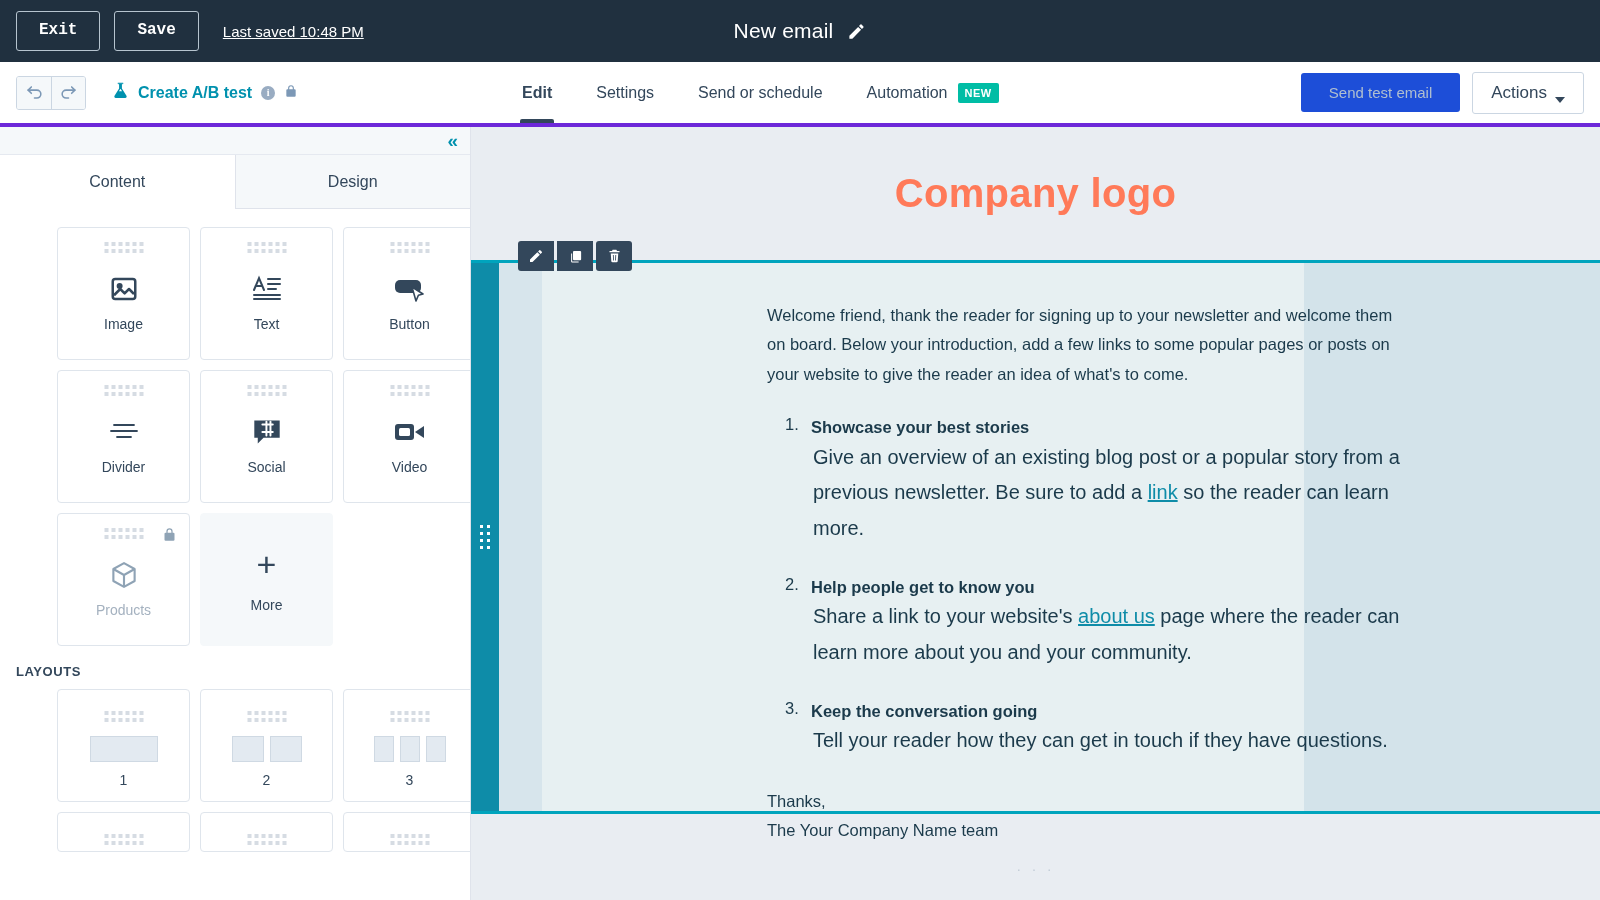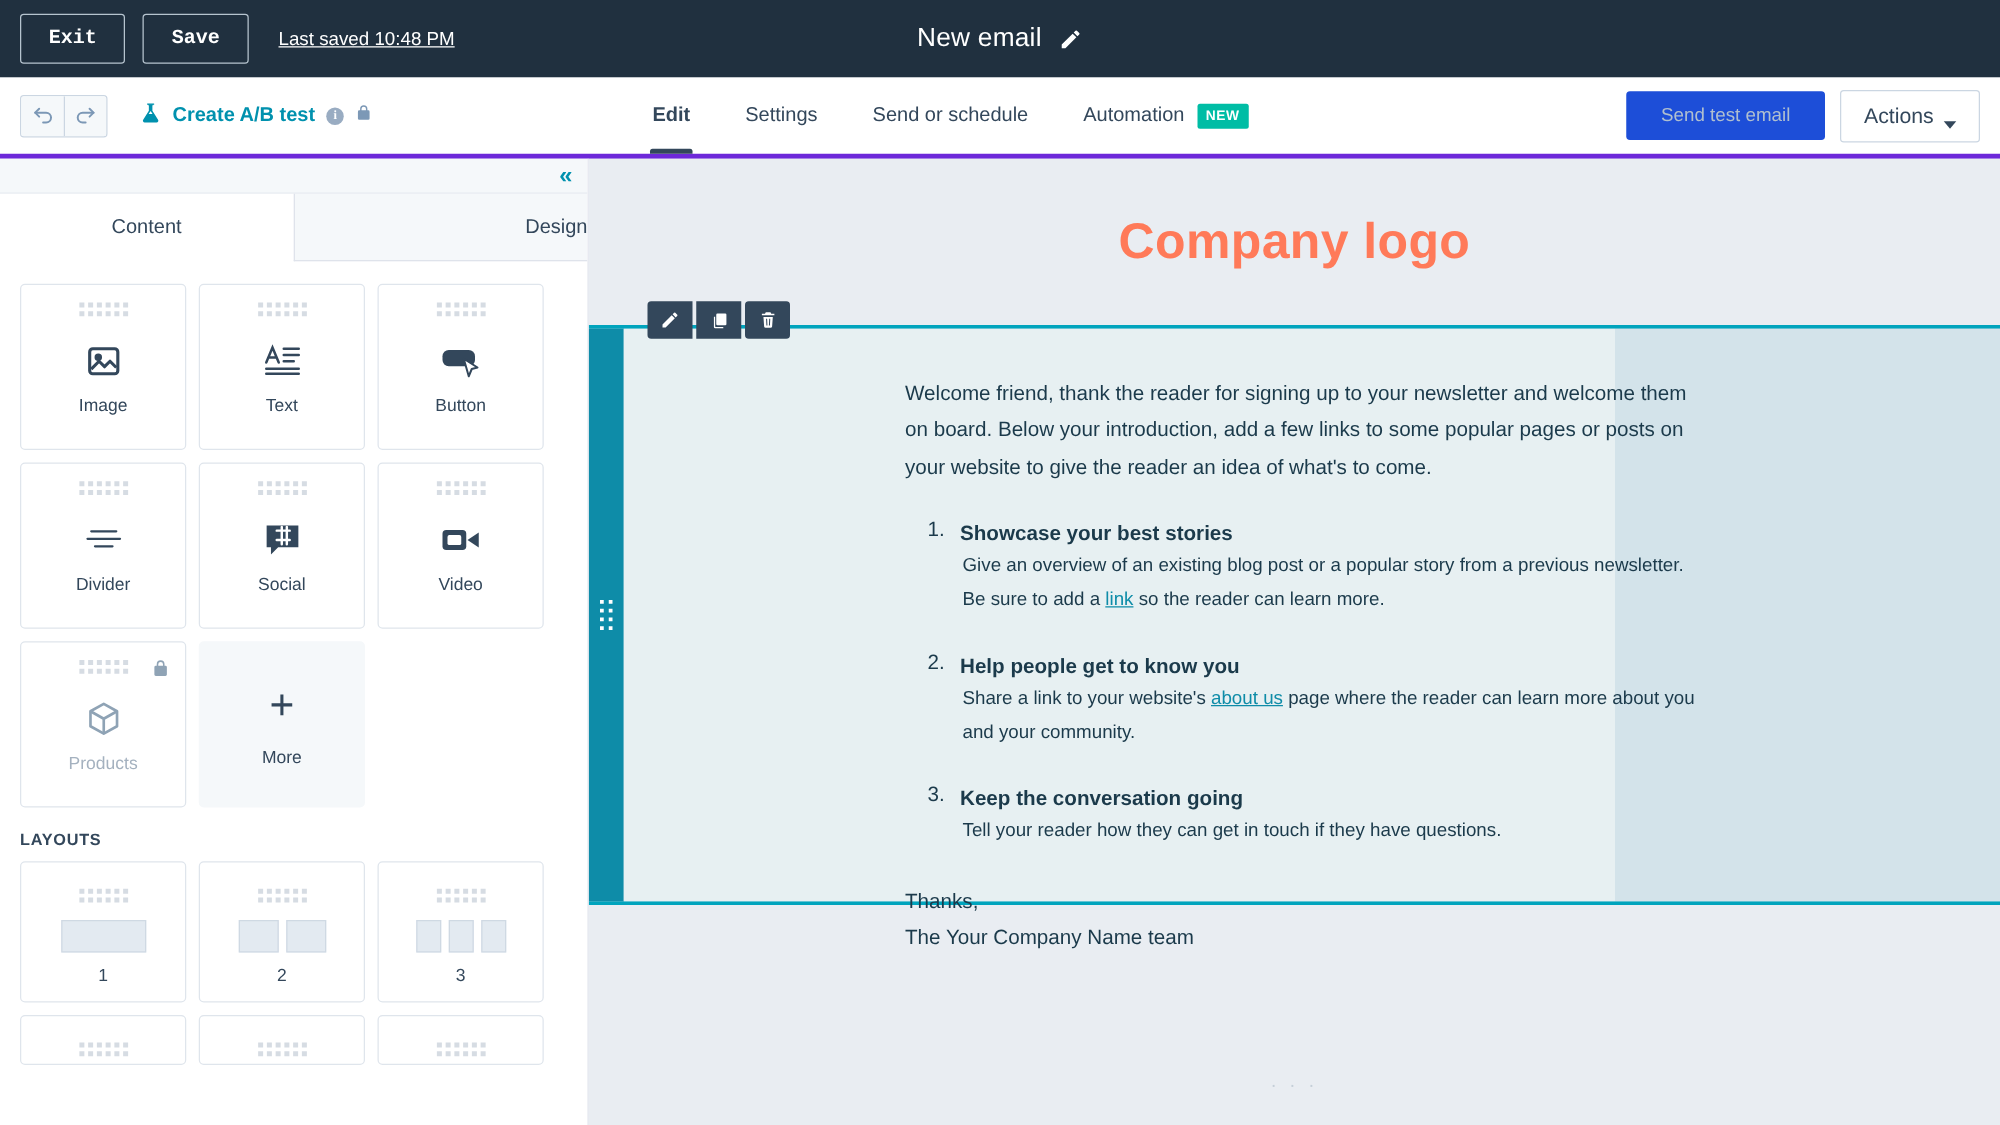--- a/index.html
+++ b/index.html
@@ -127,24 +127,24 @@
     display: flex; align-items: center; justify-content: flex-end;
     padding-right: 12px;
   }
   .collapse-icon { color: #0091ae; font-size: 19px; cursor: pointer; line-height: 1; font-weight: 700; }
   .side-tabs { display: flex; height: 54px; }
   .side-tab {
     flex: 1; display: flex; align-items: center; justify-content: center;
     font-size: 16px; cursor: pointer;
   }
   .side-tab.active { background: #fff; color: #33475b; font-weight: 400; border-bottom: 1px solid #fff; }
-  .side-tab.inactive { background: #f5f8fa; color: #33475b; border-bottom: 1px solid #dfe3eb; border-left: 1px solid #dfe3eb; justify-content: flex-end; }
+  .side-tab.inactive { background: #f5f8fa; color: #33475b; border-bottom: 1px solid #dfe3eb; border-left: 1px solid #dfe3eb; }
   .side-body { flex: 1; overflow: hidden; padding: 18px 16px 0 16px; }
 
-  .mod-grid { display: grid; grid-template-columns: repeat(3, 133px); gap: 10px; }
+  .mod-grid { display: grid; grid-template-columns: repeat(3, 133px); gap: 10px; margin-left: 41px; }
   .mod-card {
     height: 133px; background: #fff;
     border: 1px solid #dfe5ec; border-radius: 4px;
     display: flex; flex-direction: column; align-items: center;
     position: relative; cursor: grab;
   }
   .mod-card.more { background: #f5f8fa; border-color: #f5f8fa; justify-content: center; gap: 10px; }
   .mod-card.locked { cursor: default; }
   .grip {
     position: absolute; top: 14px; left: 50%; transform: translateX(-50%);
@@ -181,21 +181,22 @@
   .email-wrap { position: absolute; left: 0; right: 0; top: 0; }
   .logo-band { height: 133px; display: flex; align-items: center; justify-content: center; }
   .logo-text { color: #ff7a59; font-size: 40px; font-weight: 700; letter-spacing: .3px; }
 
   .module-row {
     position: relative;
     border-top: 3px solid #00a4bd;
     border-bottom: 3px solid #00a4bd;
     display: flex;
     background: linear-gradient(90deg, #d7e5ec 0%, #d7e5ec 100%);
-    height: 464px;
+    height: 554px;
+    gap: 43px;
   }
   .drag-rail {
     width: 28px; background: #0e8ca8;
     display: flex; align-items: center; justify-content: center;
     cursor: grab; flex-shrink: 0;
   }
   .rail-dots { display: grid; grid-template-columns: repeat(2, 3px); gap: 4px; }
   .rail-dots i { width: 3px; height: 3px; background: #ffffff; display: block; }
   .module-body {
     flex: 1; background: #e8f1f2;
@@ -204,21 +205,21 @@
   }
   .module-inner { max-width: 640px; margin-left: 225px; color: #1d3446; }
   .m-p { font-size: 16.5px; line-height: 1.78; color: #1b3a4b; margin-bottom: 26px; }
   .m-list { list-style: none; counter-reset: item; padding-left: 44px; }
   .m-list li { counter-increment: item; position: relative; margin-bottom: 28px; }
   .m-list li::before {
     content: counter(item) "."; position: absolute; left: -26px; top: 0;
     font-size: 16.5px; color: #1b3a4b;
   }
   .m-h { font-size: 16.5px; font-weight: 700; color: #1b3a4b; line-height: 1.5; }
-  .m-sub { font-size: 15px; line-height: 1.78; color: #1b3a4b; padding-left: 2px; }
+  .m-sub { font-size: 20px; line-height: 1.78; color: #1b3a4b; padding-left: 2px; }
   .m-link { color: #0e8ca8; text-decoration: underline; cursor: pointer; }
   .m-close { font-size: 16.5px; line-height: 1.75; color: #1b3a4b; }
 
   .mod-toolbar {
     position: absolute; top: -22px; left: 47px;
     display: flex; gap: 3px; z-index: 5;
   }
   .tb-icon {
     width: 36px; height: 30px; background: #33475b;
     display: flex; align-items: center; justify-content: center;

